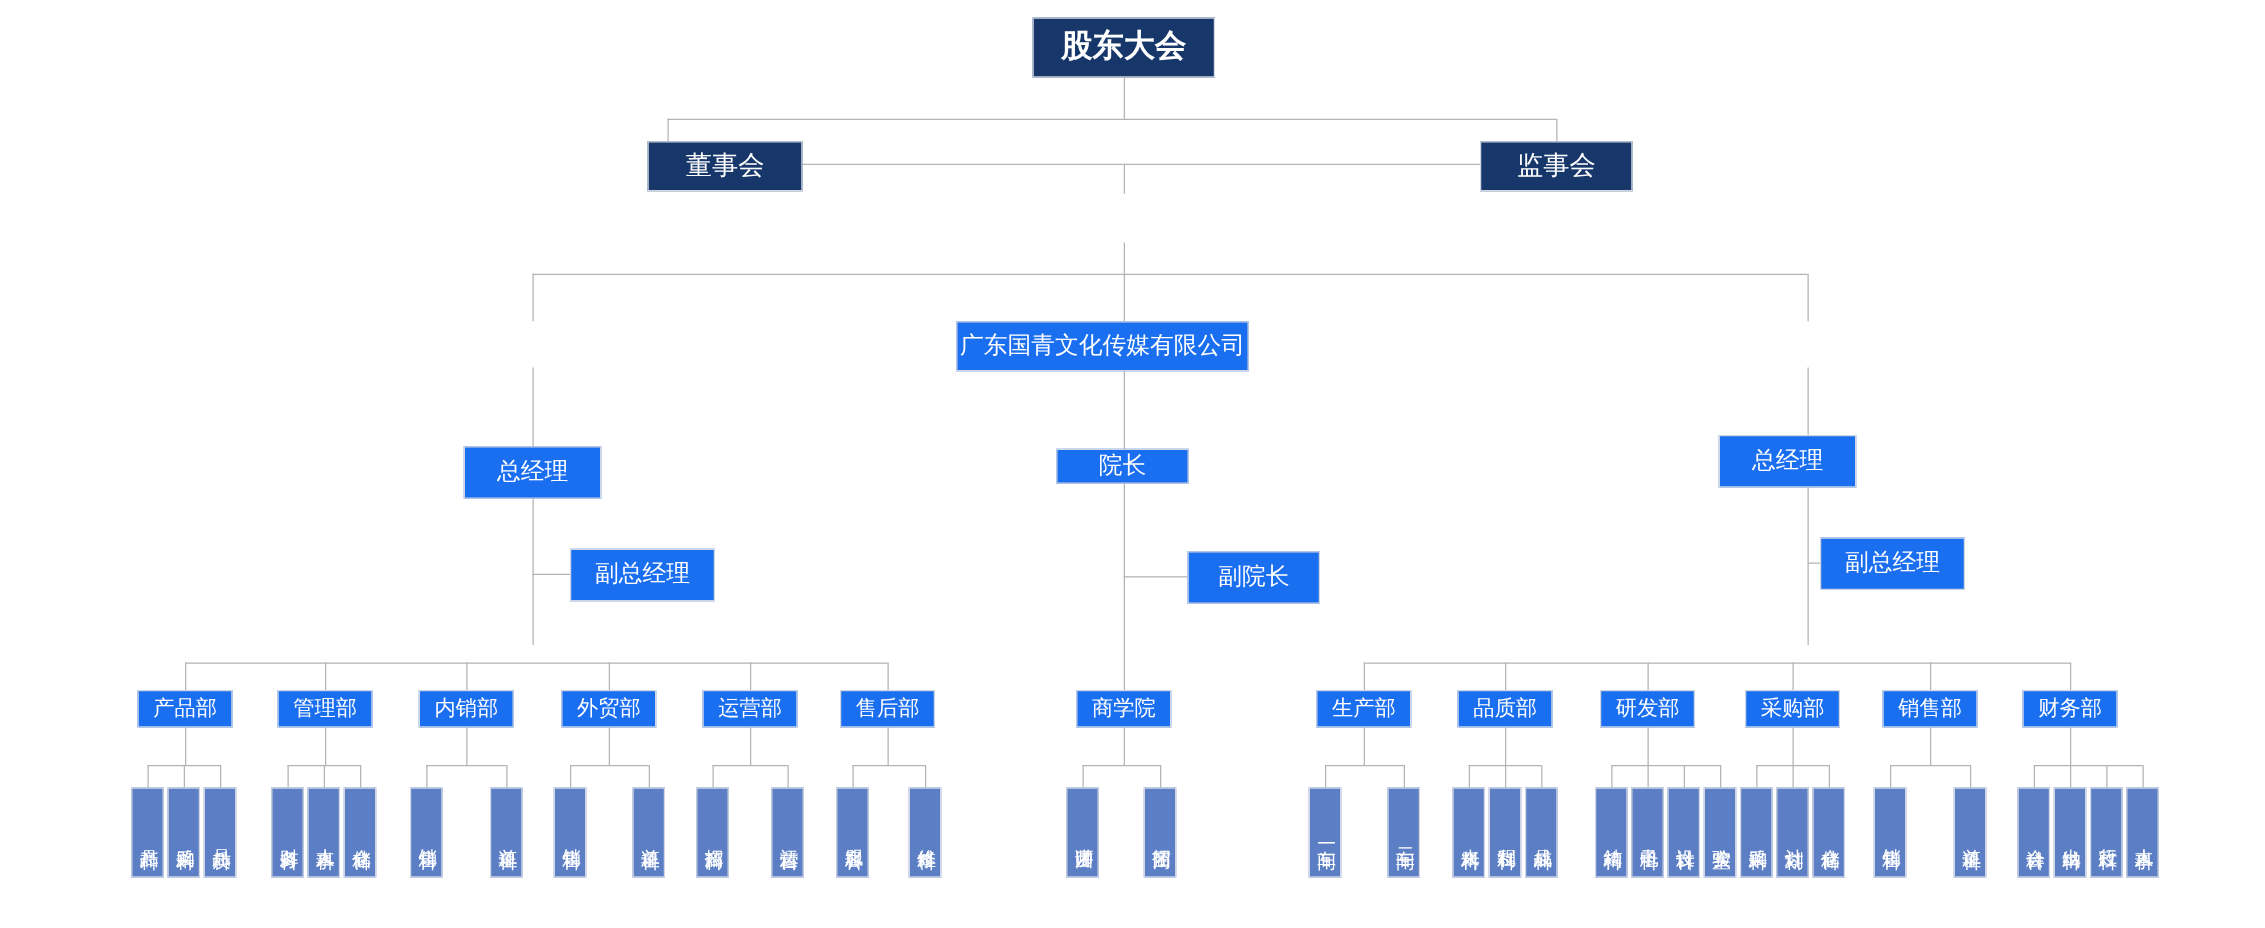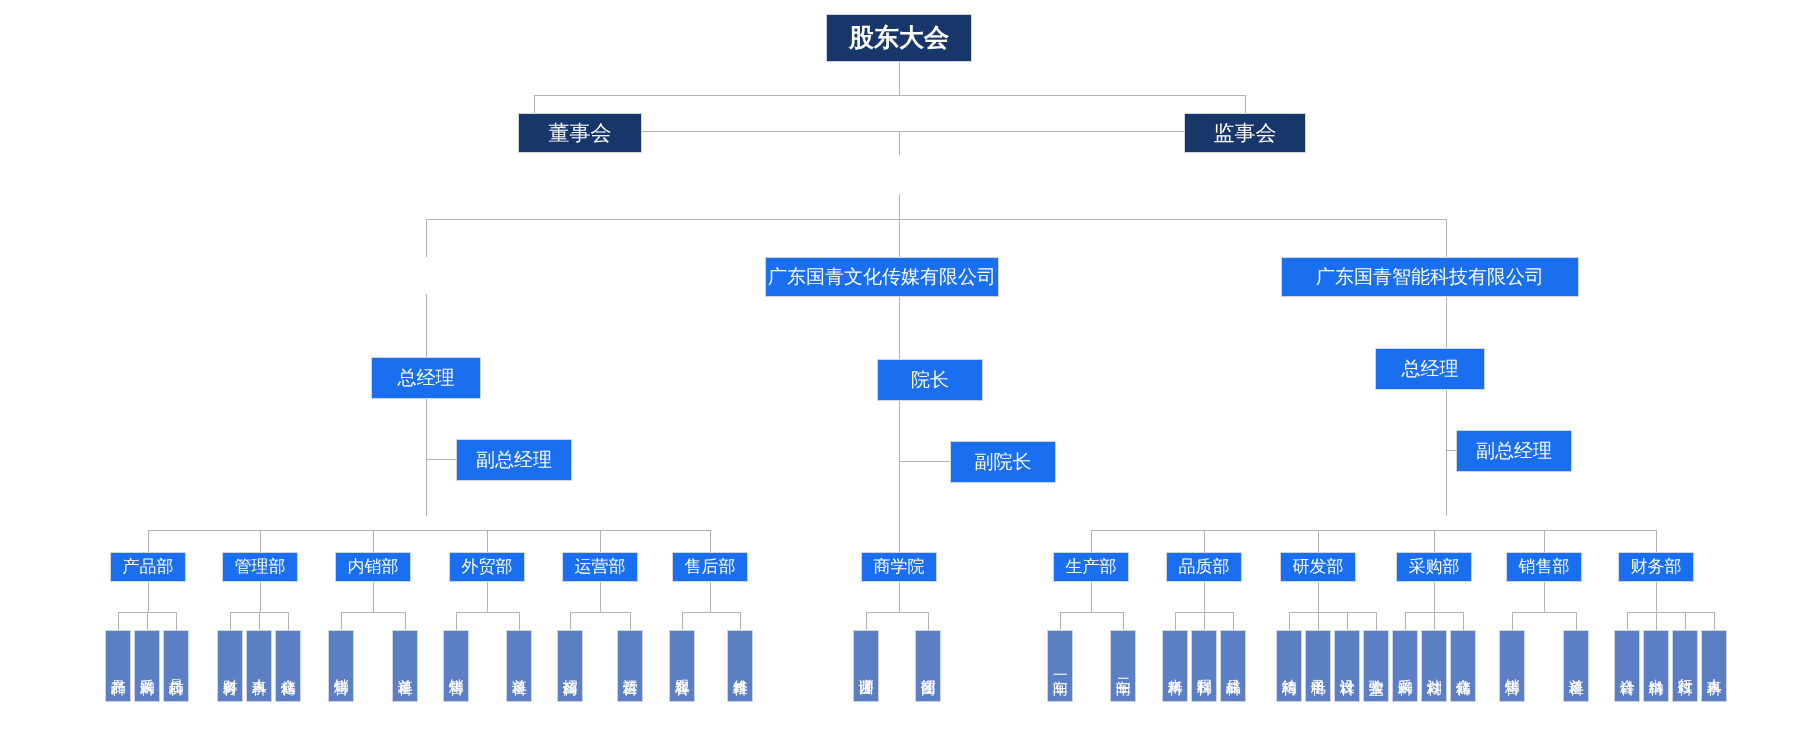--- a/index.html
+++ b/index.html
@@ -161,32 +161,29 @@
   </div>
 
   <div class="node navy s22" style="left:1184px;top:113px;width:122px;height:40px;">
     <span>监事会</span>
   </div>
 
 
   <div class="node blue s20" style="left:752px;top:257px;width:234px;height:40px;margin-left:13px;">
     <span>广东国青文化传媒有限公司</span>
   </div>
-  <div class="node blue s20" style="left:1281px;top:257px;width:298px;height:40px;">
-    <span>广东国青智能科技有限公司</span>
-  </div>
 
   <div class="node blue s20" style="left:371px;top:357px;width:110px;height:42px;">
     <span>总经理</span>
   </div>
   <div class="node blue s20" style="left:456px;top:439px;width:116px;height:42px;">
     <span>副总经理</span>
   </div>
 
-  <div class="node blue s20" style="left:845px;top:359px;width:106px;height:42px;margin-left:32px;">
+  <div class="node blue s20" style="left:845px;top:359px;width:106px;height:28px;">
     <span>院长</span>
   </div>
   <div class="node blue s20" style="left:950px;top:441px;width:106px;height:42px;">
     <span>副院长</span>
   </div>
 
   <div class="node blue s20" style="left:1375px;top:348px;width:110px;height:42px;">
     <span>总经理</span>
   </div>
   <div class="node blue s20" style="left:1456px;top:430px;width:116px;height:42px;">

